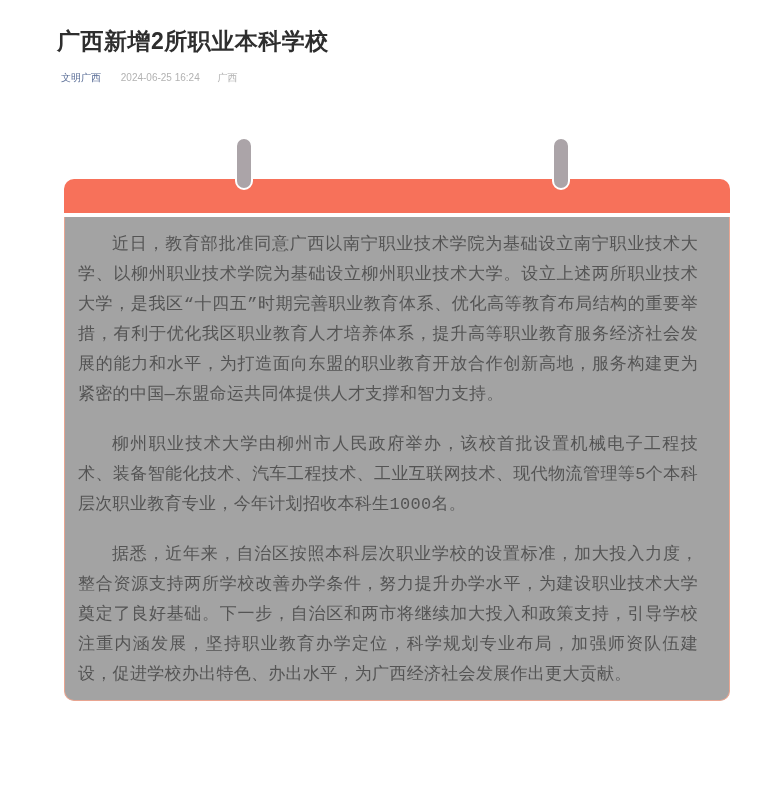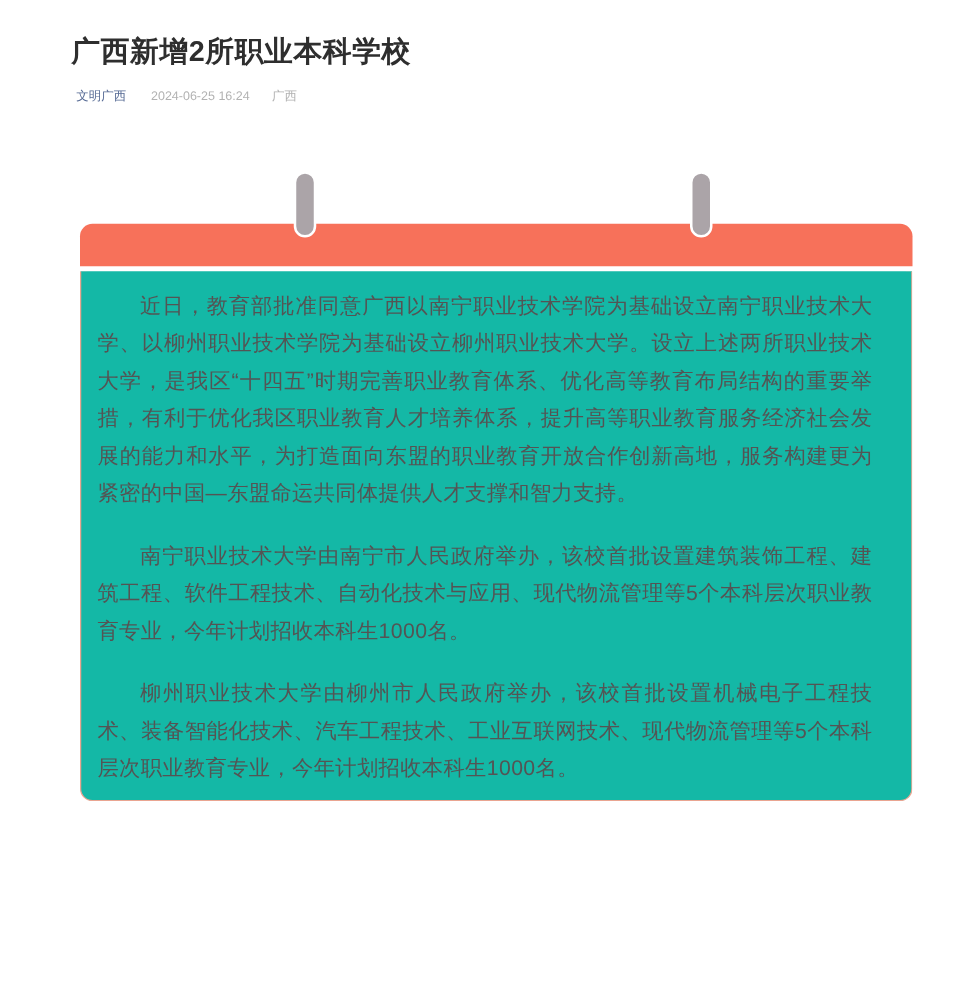--- a/index.html
+++ b/index.html
@@ -61,25 +61,26 @@
   .pin.left  { left: 171px; }
   .pin.right { left: 488px; }
 
   .card-header {
     height: 34px;
     background: #f7715a;
     border-radius: 10px 10px 0 0;
   }
 
   .card-body {
-    background: #14b8a6;
+    background: #a3a3a3;
     border: 1px solid #e9a591;
     border-top: none;
     border-radius: 0 0 10px 10px;
     padding: 9px 27px 10px 9px;
+    font-family: Liberation Mono, monospace;
   }
 
   .card-body p {
     font-size: 17px;
     line-height: 30px;
     color: #545454;
     text-align: justify;
     text-indent: 2em;
     margin-bottom: 20px;
     letter-spacing: 0.3px;
@@ -98,16 +99,16 @@
 </div>
 
 <div class="article-card">
   <span class="pin left"></span>
   <span class="pin right"></span>
 
   <div class="card-header"></div>
 
   <div class="card-body">
     <p>近日，教育部批准同意广西以南宁职业技术学院为基础设立南宁职业技术大学、以柳州职业技术学院为基础设立柳州职业技术大学。设立上述两所职业技术大学，是我区“十四五”时期完善职业教育体系、优化高等教育布局结构的重要举措，有利于优化我区职业教育人才培养体系，提升高等职业教育服务经济社会发展的能力和水平，为打造面向东盟的职业教育开放合作创新高地，服务构建更为紧密的中国—东盟命运共同体提供人才支撑和智力支持。</p>
-    <p>南宁职业技术大学由南宁市人民政府举办，该校首批设置建筑装饰工程、建筑工程、软件工程技术、自动化技术与应用、现代物流管理等5个本科层次职业教育专业，今年计划招收本科生1000名。</p>
     <p>柳州职业技术大学由柳州市人民政府举办，该校首批设置机械电子工程技术、装备智能化技术、汽车工程技术、工业互联网技术、现代物流管理等5个本科层次职业教育专业，今年计划招收本科生1000名。</p>
+    <p>据悉，近年来，自治区按照本科层次职业学校的设置标准，加大投入力度，整合资源支持两所学校改善办学条件，努力提升办学水平，为建设职业技术大学奠定了良好基础。下一步，自治区和两市将继续加大投入和政策支持，引导学校注重内涵发展，坚持职业教育办学定位，科学规划专业布局，加强师资队伍建设，促进学校办出特色、办出水平，为广西经济社会发展作出更大贡献。</p>
   </div>
 </div>
 
 </body></html>

